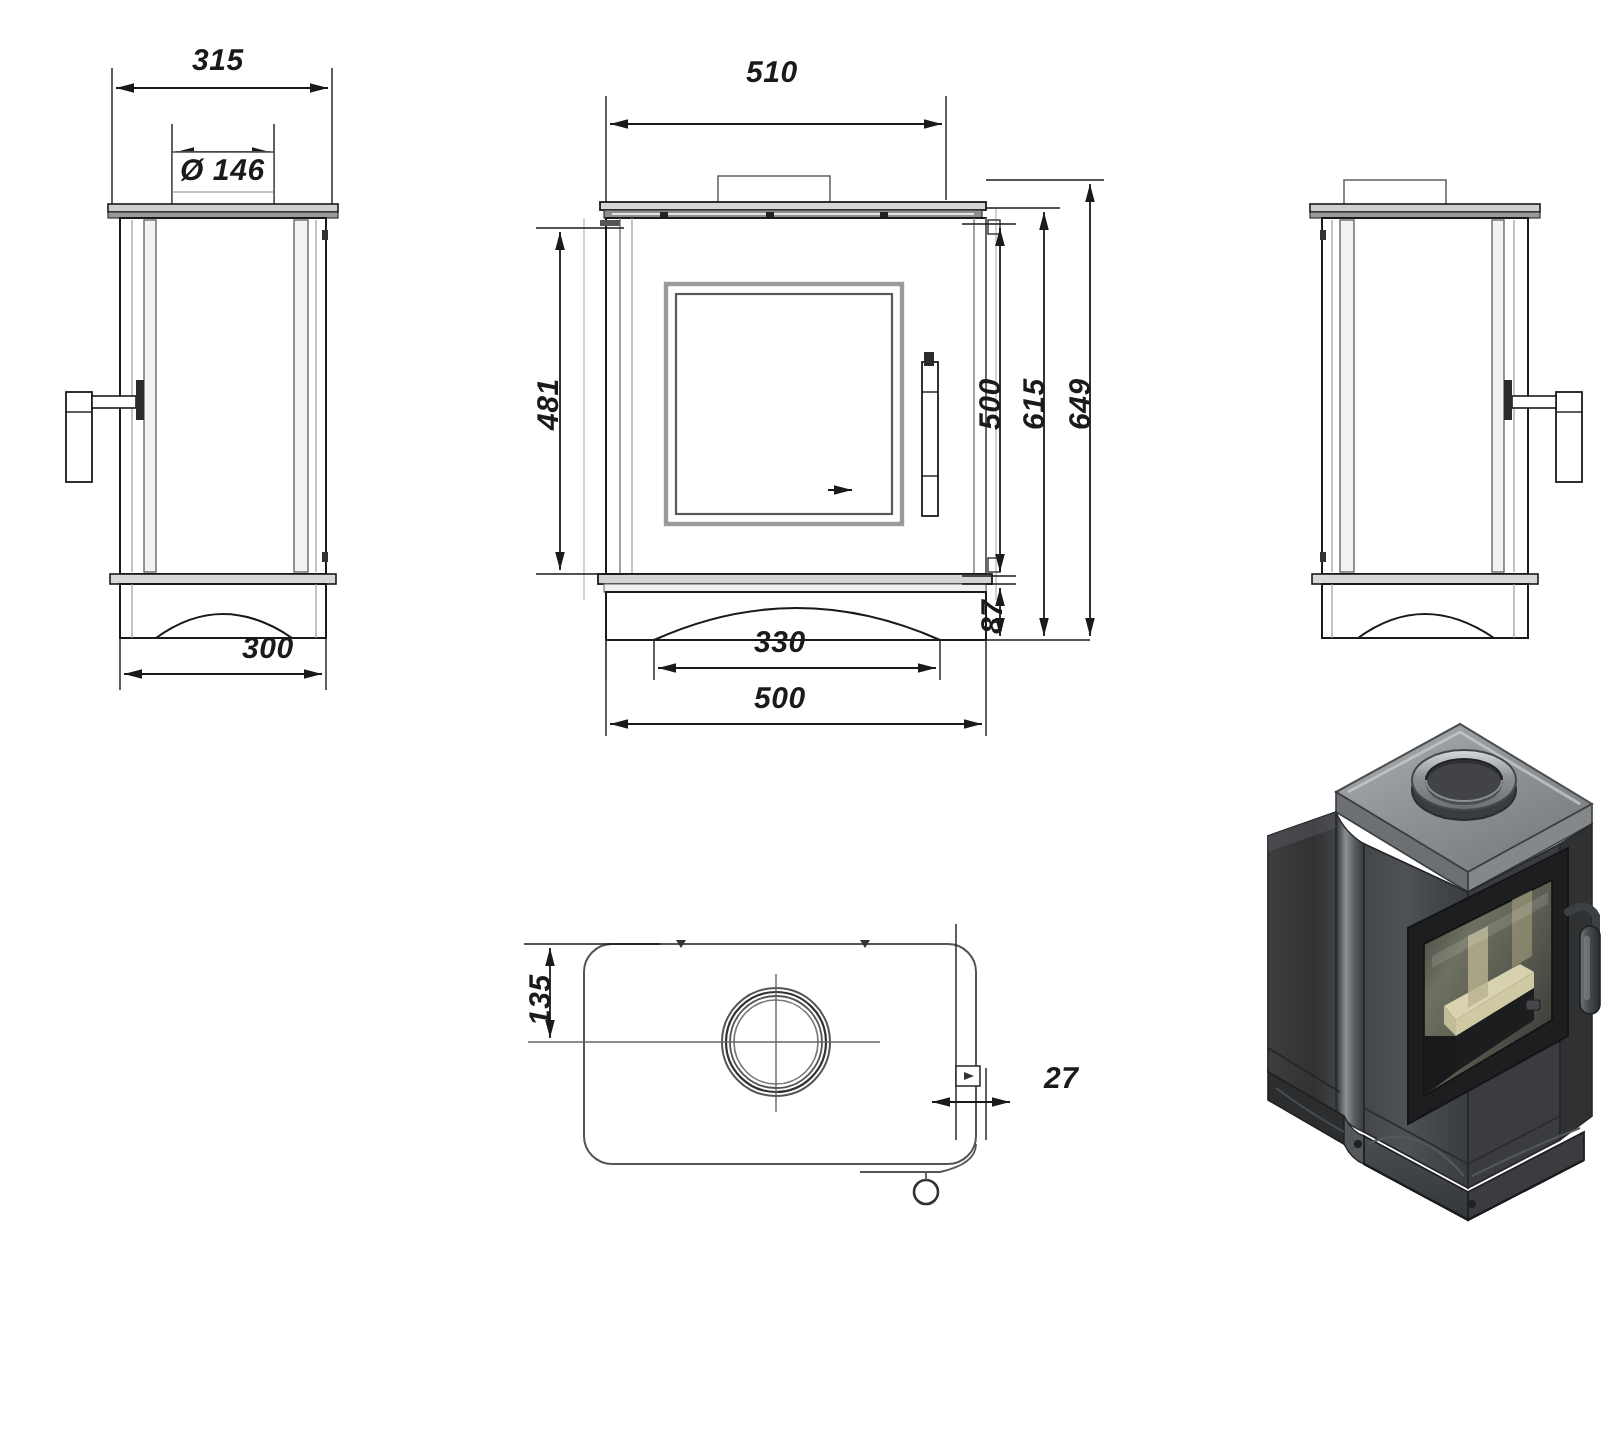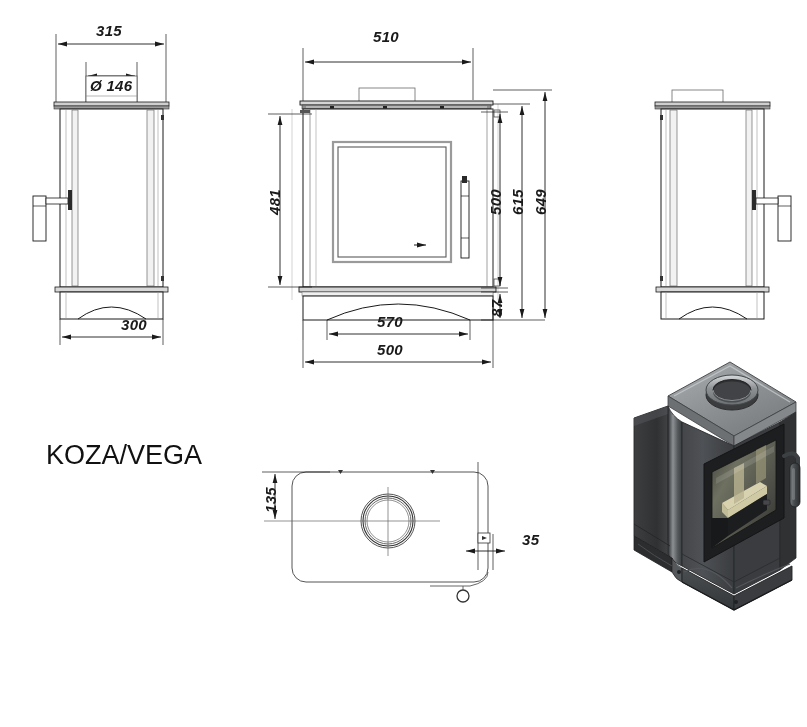--- a/index.html
+++ b/index.html
@@ -336,27 +336,26 @@
   <div class="dimtext" style="left:96px; top:22px;">315</div>
   <div class="dimtext" style="left:90px; top:53px;margin-top:24px;">Ø 146</div>
   <div class="dimtext" style="left:93px; top:316px;margin-left:28px;">300</div>
 
   <div class="dimtext" style="left:373px; top:28px;font-style:italic;">510</div>
   <div class="dimtext vert" style="left:266px; top:215px;">481</div>
   <div class="dimtext vert" style="left:487px; top:215px;">500</div>
   <div class="dimtext vert" style="left:488px; top:317px;">87</div>
   <div class="dimtext vert" style="left:509px; top:215px;">615</div>
   <div class="dimtext vert" style="left:532px; top:215px;">649</div>
-  <div class="dimtext" style="left:377px; top:313px;">570</div>
+  <div class="dimtext" style="left:377px; top:313px;">330</div>
   <div class="dimtext" style="left:377px; top:341px;">500</div>
 
   <div class="dimtext vert" style="left:262px; top:513px;">135</div>
-  <div class="dimtext" style="left:522px; top:531px;">35</div>
-
-  <div class="product-label">KOZA/VEGA</div>
+  <div class="dimtext" style="left:522px; top:531px;">27</div>
+
 
   <div class="photo-wrap">
     <svg width="180" height="262" viewBox="0 0 180 262">
 
       <path d="M 44 38 L 106 4 L 172 44 L 110 78 Z" fill="url(#gTopFace)" stroke="#4c4f52" stroke-width="1"></path>
 
       <path d="M 44 38 L 44 48 L 110 88 L 110 78 Z" fill="#6d7073" stroke="#3c3f42" stroke-width="0.8"></path>
       <path d="M 110 78 L 110 88 L 172 54 L 172 44 Z" fill="#85888b" stroke="#3c3f42" stroke-width="0.8"></path>
 
       <path d="M 50 38 L 106 8 L 166 44" fill="none" stroke="#c9ccce" stroke-width="1.4" opacity="0.75"></path>

